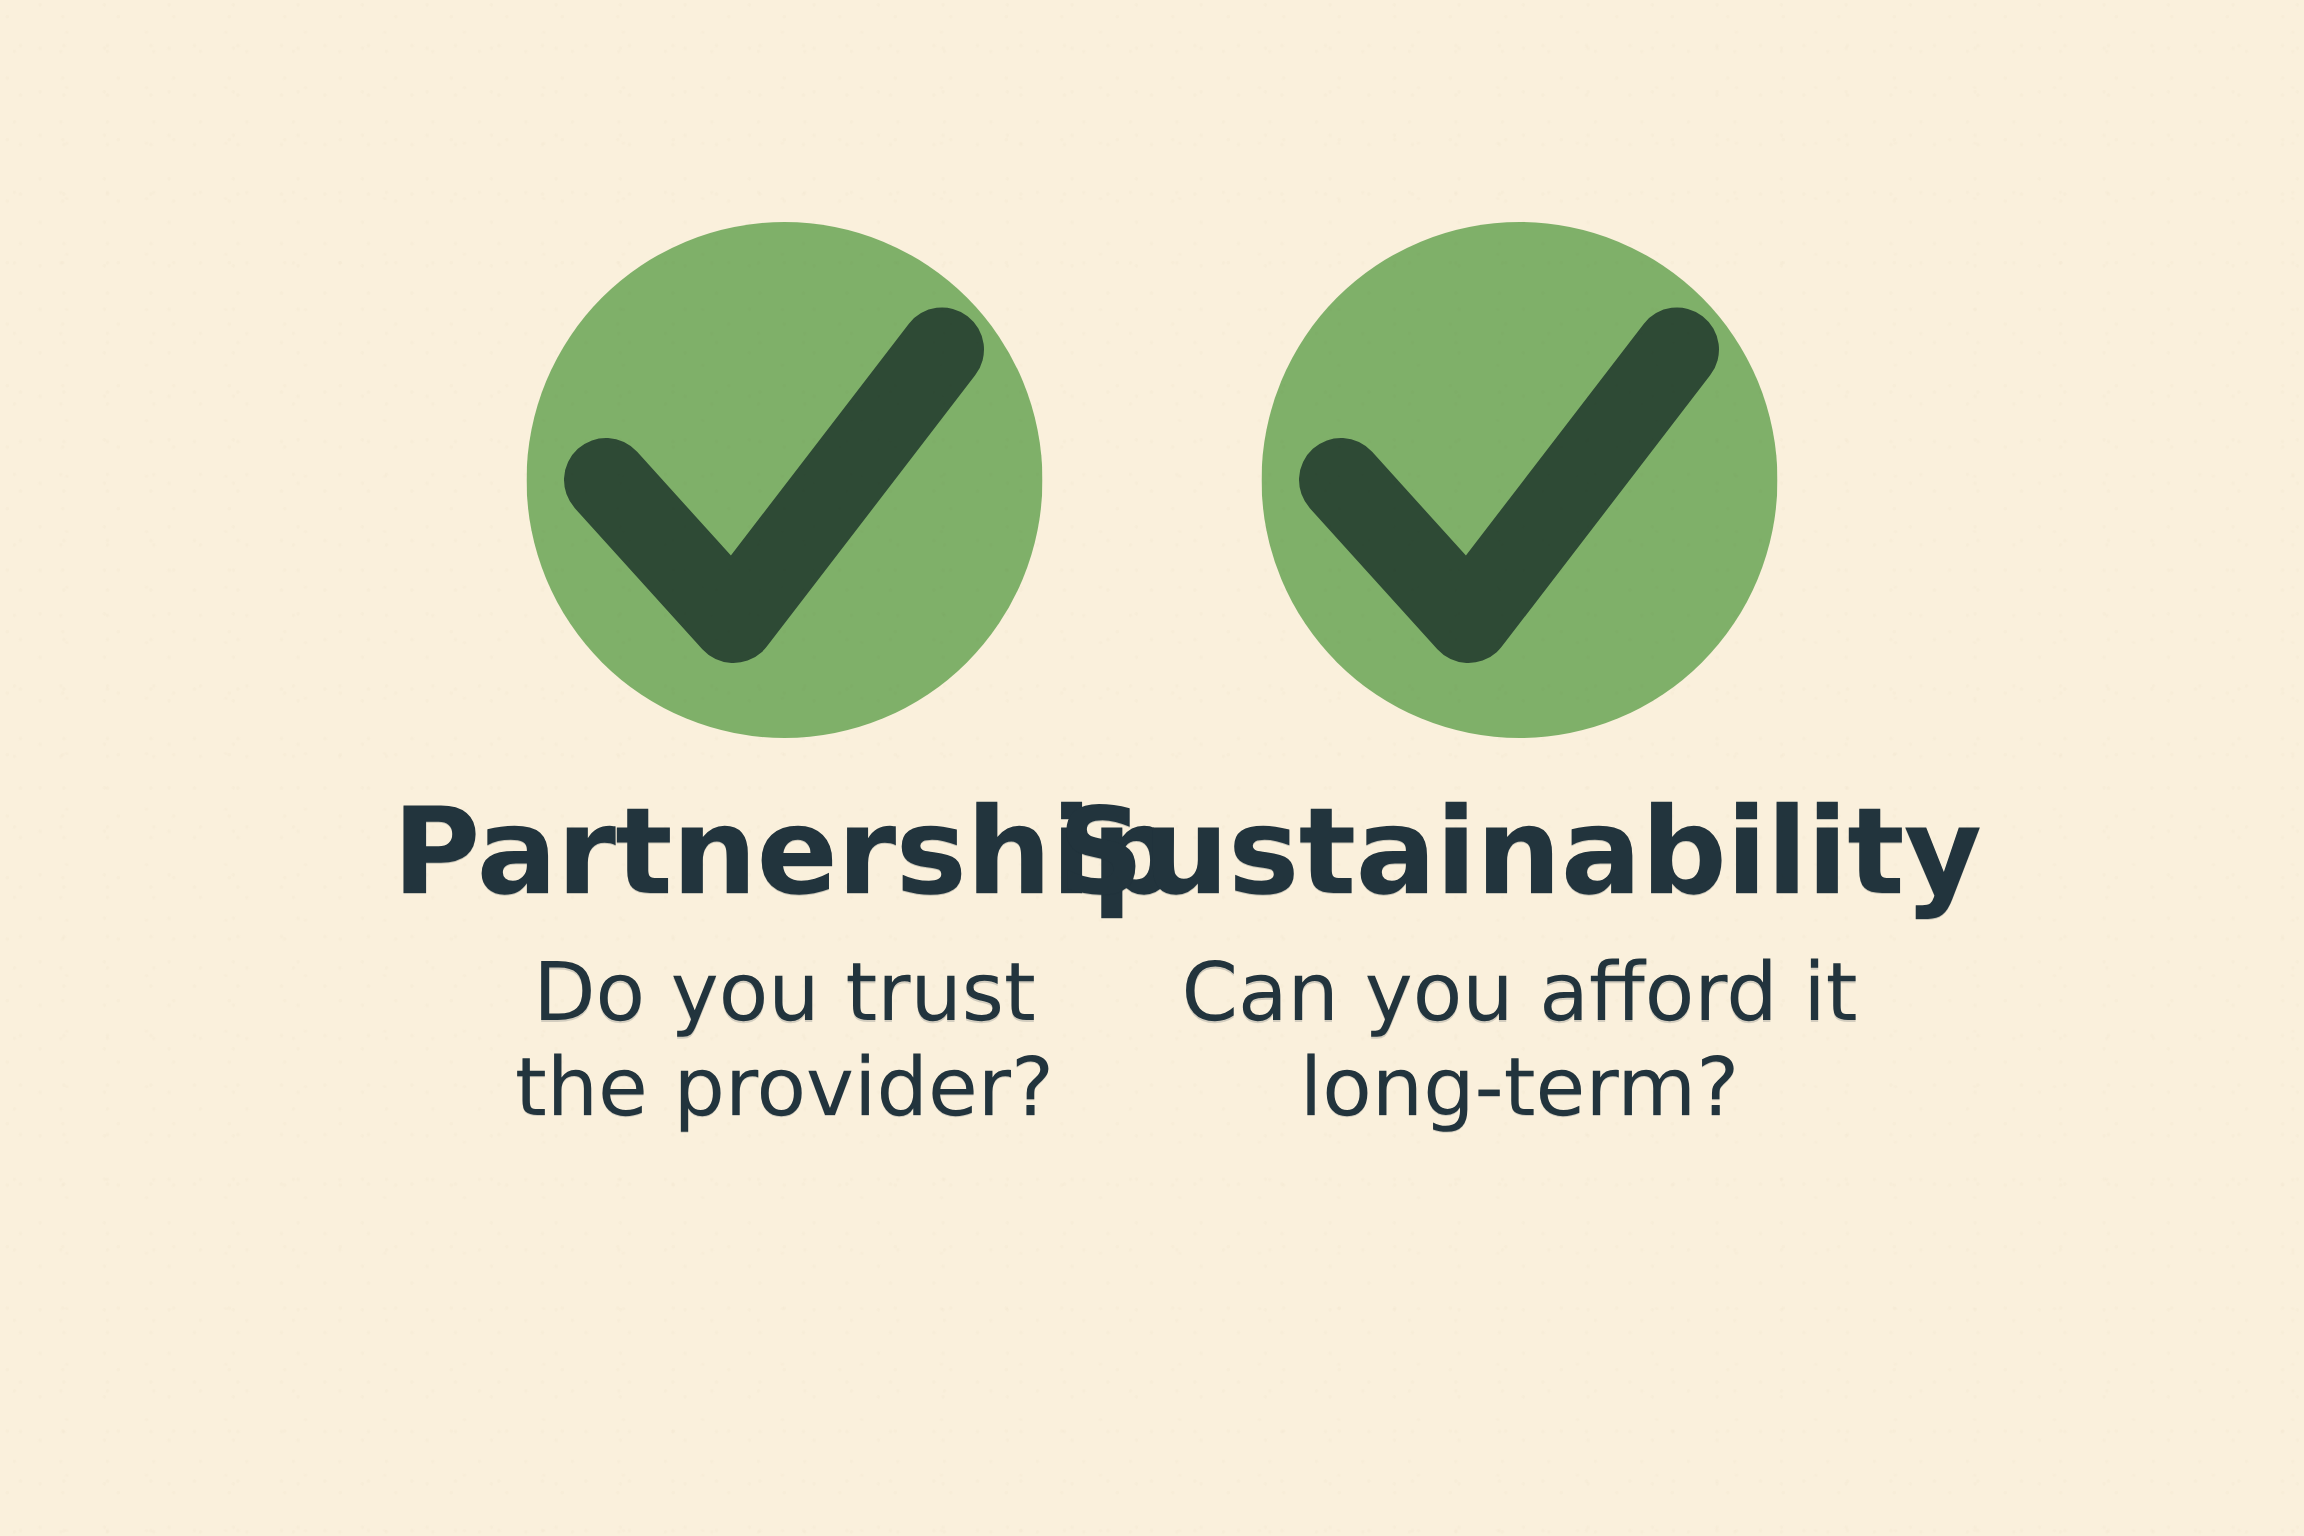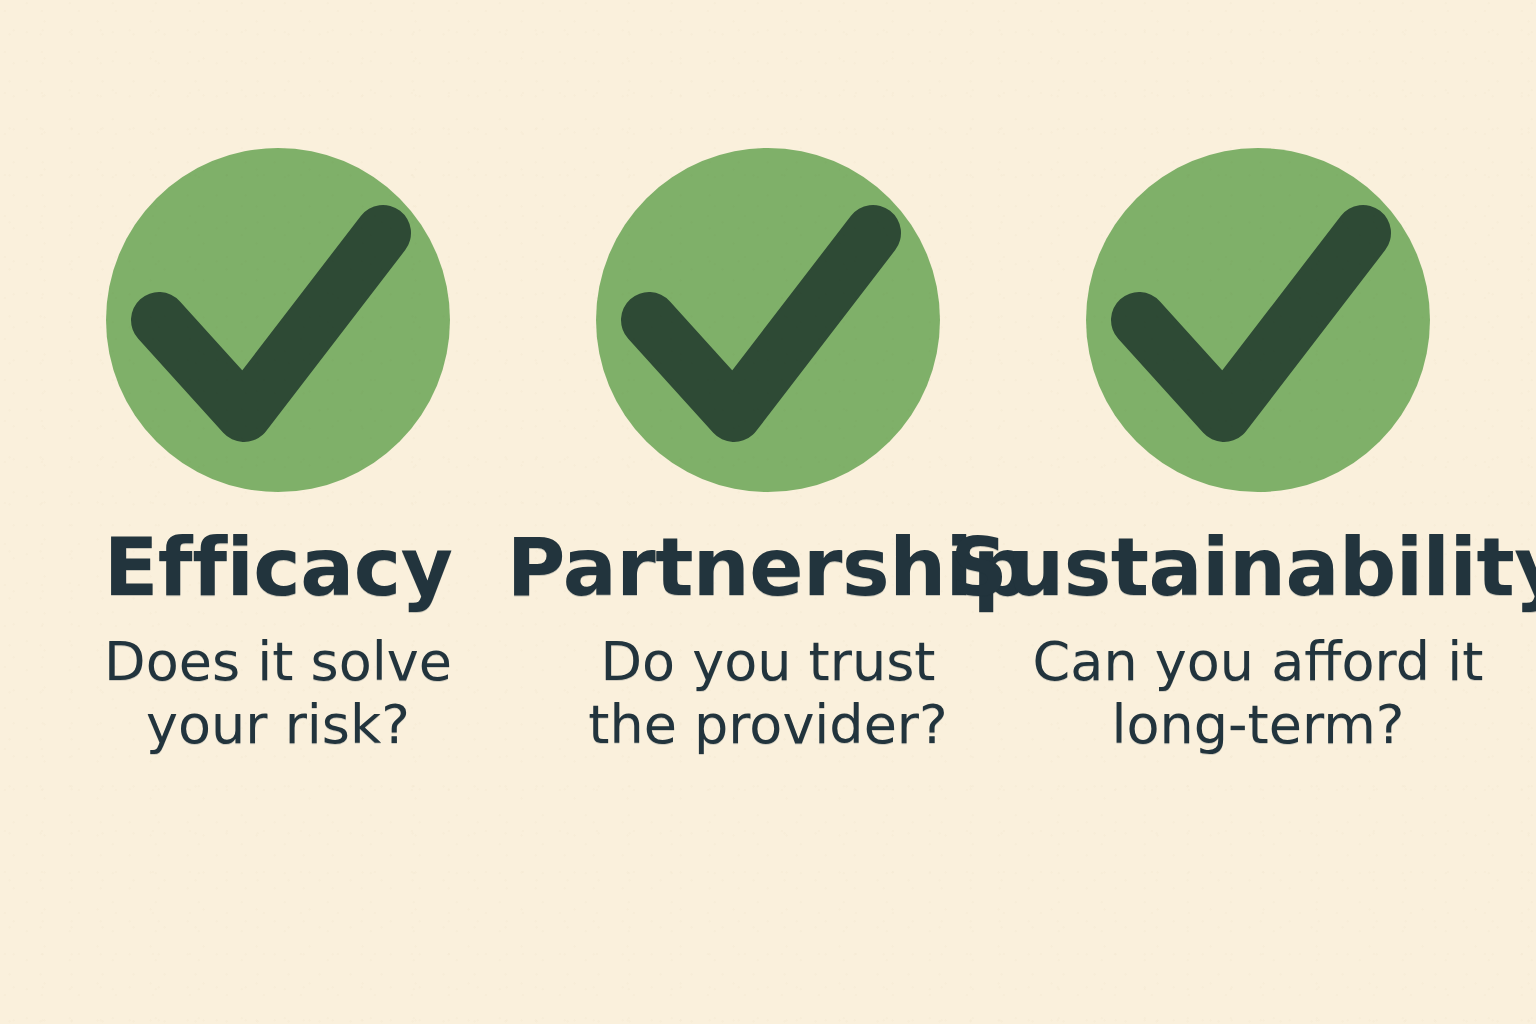--- a/index.html
+++ b/index.html
@@ -90,31 +90,20 @@
     text-shadow: 0 1px 0 rgba(34,52,61,0.18);
   }
 </style>
 </head>
 <body>
 
 <div id="canvas">
 
   <div id="columns">
 
-    <div class="column">
-      <div class="badge">
-        <svg viewBox="0 0 344 344" xmlns="http://www.w3.org/2000/svg" aria-hidden="true">
-          <circle cx="172" cy="172" r="172" fill="#7fb069"></circle>
-          <path d="M 53 172 L 138 266 L 277 85" fill="none" stroke="#2e4a35" stroke-width="56" stroke-linecap="round" stroke-linejoin="round"></path>
-        </svg>
-      </div>
-      <div class="title">Efficacy</div>
-      <div class="subtitle">Does it solve
-your risk?</div>
-    </div>
 
     <div class="column">
       <div class="badge">
         <svg viewBox="0 0 344 344" xmlns="http://www.w3.org/2000/svg" aria-hidden="true">
           <circle cx="172" cy="172" r="172" fill="#7fb069"></circle>
           <path d="M 53 172 L 138 266 L 277 85" fill="none" stroke="#2e4a35" stroke-width="56" stroke-linecap="round" stroke-linejoin="round"></path>
         </svg>
       </div>
       <div class="title">Partnership</div>
       <div class="subtitle">Do you trust

